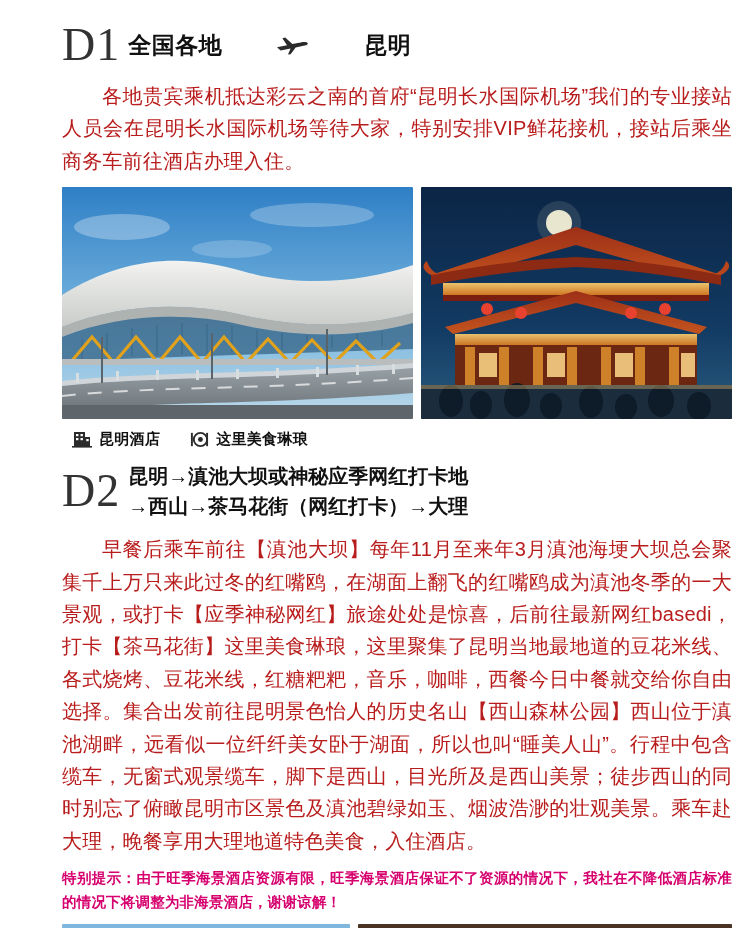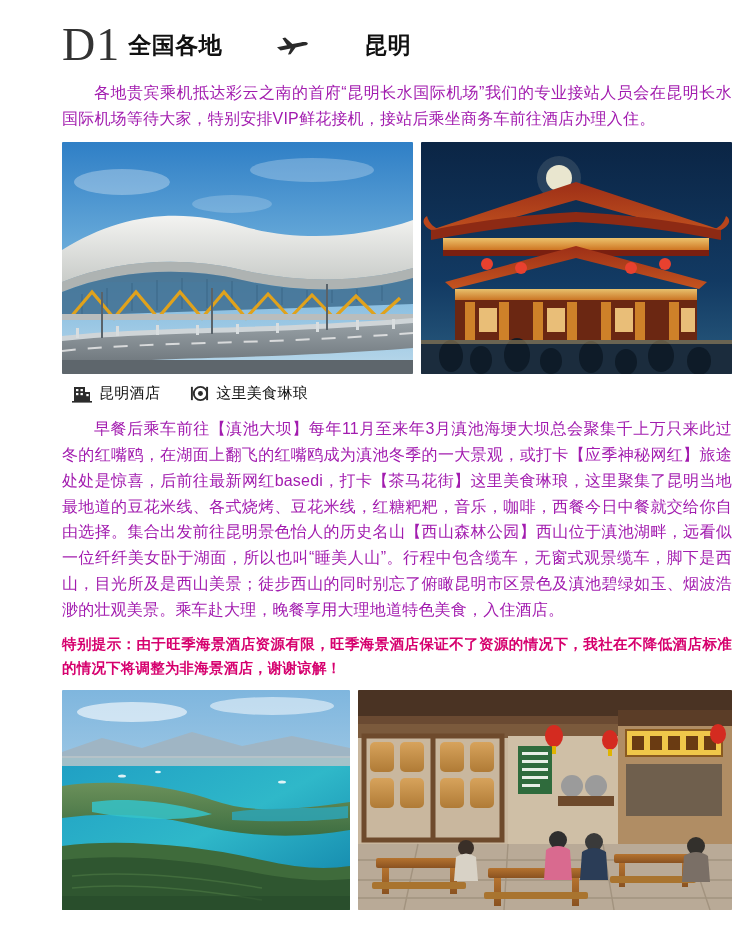--- a/index.html
+++ b/index.html
@@ -57,26 +57,26 @@
   }
   .day-title-lines {
     font-size: 20px;
     font-weight: bold;
     line-height: 1.5;
     color: #111;
   }
 
   
   p.body-text {
-    font-size: 16px;
+    font-size: 20px;
     line-height: 1.62;
     text-align: justify;
     margin: 12px 0 10px 0;
     text-indent: 2em;
-    color: #a21caf;
+    color: #b91c1c;
     letter-spacing: 0.2px;
   }
   .warn {
     color: #d6006e;
     font-weight: bold;
     font-size: 14.5px;
     line-height: 1.62;
     text-align: justify;
     margin: 4px 0 10px 0;
     letter-spacing: 0.2px;
@@ -110,21 +110,21 @@
 
   
   .street { width: 100%; height: 100%; display: block; }
 
   
   .info-bar {
     display: flex;
     align-items: center;
     margin: 10px 0 2px 10px;
     font-size: 15px;
-    font-weight: normal;
+    font-weight: bold;
     color: #111;
   }
   .info-item { display: flex; align-items: center; margin-right: 30px; }
   .info-item:last-child { margin-right: 0; }
   .info-label { margin-left: 7px; letter-spacing: 0.3px; }
 
   .icon-hotel { width: 20px; height: 20px; display:block; }
   .icon-meal  { width: 19px; height: 19px; display:block; }
 </style>
 </head>
@@ -327,20 +327,27 @@
           <rect x="1" y="3" width="2" height="14" fill="#2b2b2b"></rect>
           <circle cx="11" cy="10" r="7" fill="none" stroke="#2b2b2b" stroke-width="2"></circle>
           <circle cx="11" cy="10" r="2.6" fill="#2b2b2b"></circle>
           <rect x="17" y="3" width="2" height="14" fill="#2b2b2b"></rect>
         </svg>
       </span>
       <span class="info-label">这里美食琳琅</span>
     </div>
   </div>
 
+  <div class="day-head">
+    <div class="day-code">D2</div>
+    <div class="day-title-lines">
+      <div>昆明→滇池大坝或神秘应季网红打卡地</div>
+      <div>→西山→茶马花街（网红打卡）→大理</div>
+    </div>
+  </div>
 
   <p class="body-text">早餐后乘车前往【滇池大坝】每年11月至来年3月滇池海埂大坝总会聚集千上万只来此过冬的红嘴鸥，在湖面上翻飞的红嘴鸥成为滇池冬季的一大景观，或打卡【应季神秘网红】旅途处处是惊喜，后前往最新网红basedi，打卡【茶马花街】这里美食琳琅，这里聚集了昆明当地最地道的豆花米线、各式烧烤、豆花米线，红糖粑粑，音乐，咖啡，西餐今日中餐就交给你自由选择。集合出发前往昆明景色怡人的历史名山【西山森林公园】西山位于滇池湖畔，远看似一位纤纤美女卧于湖面，所以也叫“睡美人山”。行程中包含缆车，无窗式观景缆车，脚下是西山，目光所及是西山美景；徒步西山的同时别忘了俯瞰昆明市区景色及滇池碧绿如玉、烟波浩渺的壮观美景。乘车赴大理，晚餐享用大理地道特色美食，入住酒店。</p>
 
   <p class="warn">特别提示：由于旺季海景酒店资源有限，旺季海景酒店保证不了资源的情况下，我社在不降低酒店标准的情况下将调整为非海景酒店，谢谢谅解！</p>
 
   <div class="photo-row">
     <div class="photo left2">
       <svg class="lake" viewBox="0 0 288 220" preserveAspectRatio="none" aria-hidden="true">
         <defs>
           <linearGradient id="sky2" x1="0" y1="0" x2="0" y2="1">

